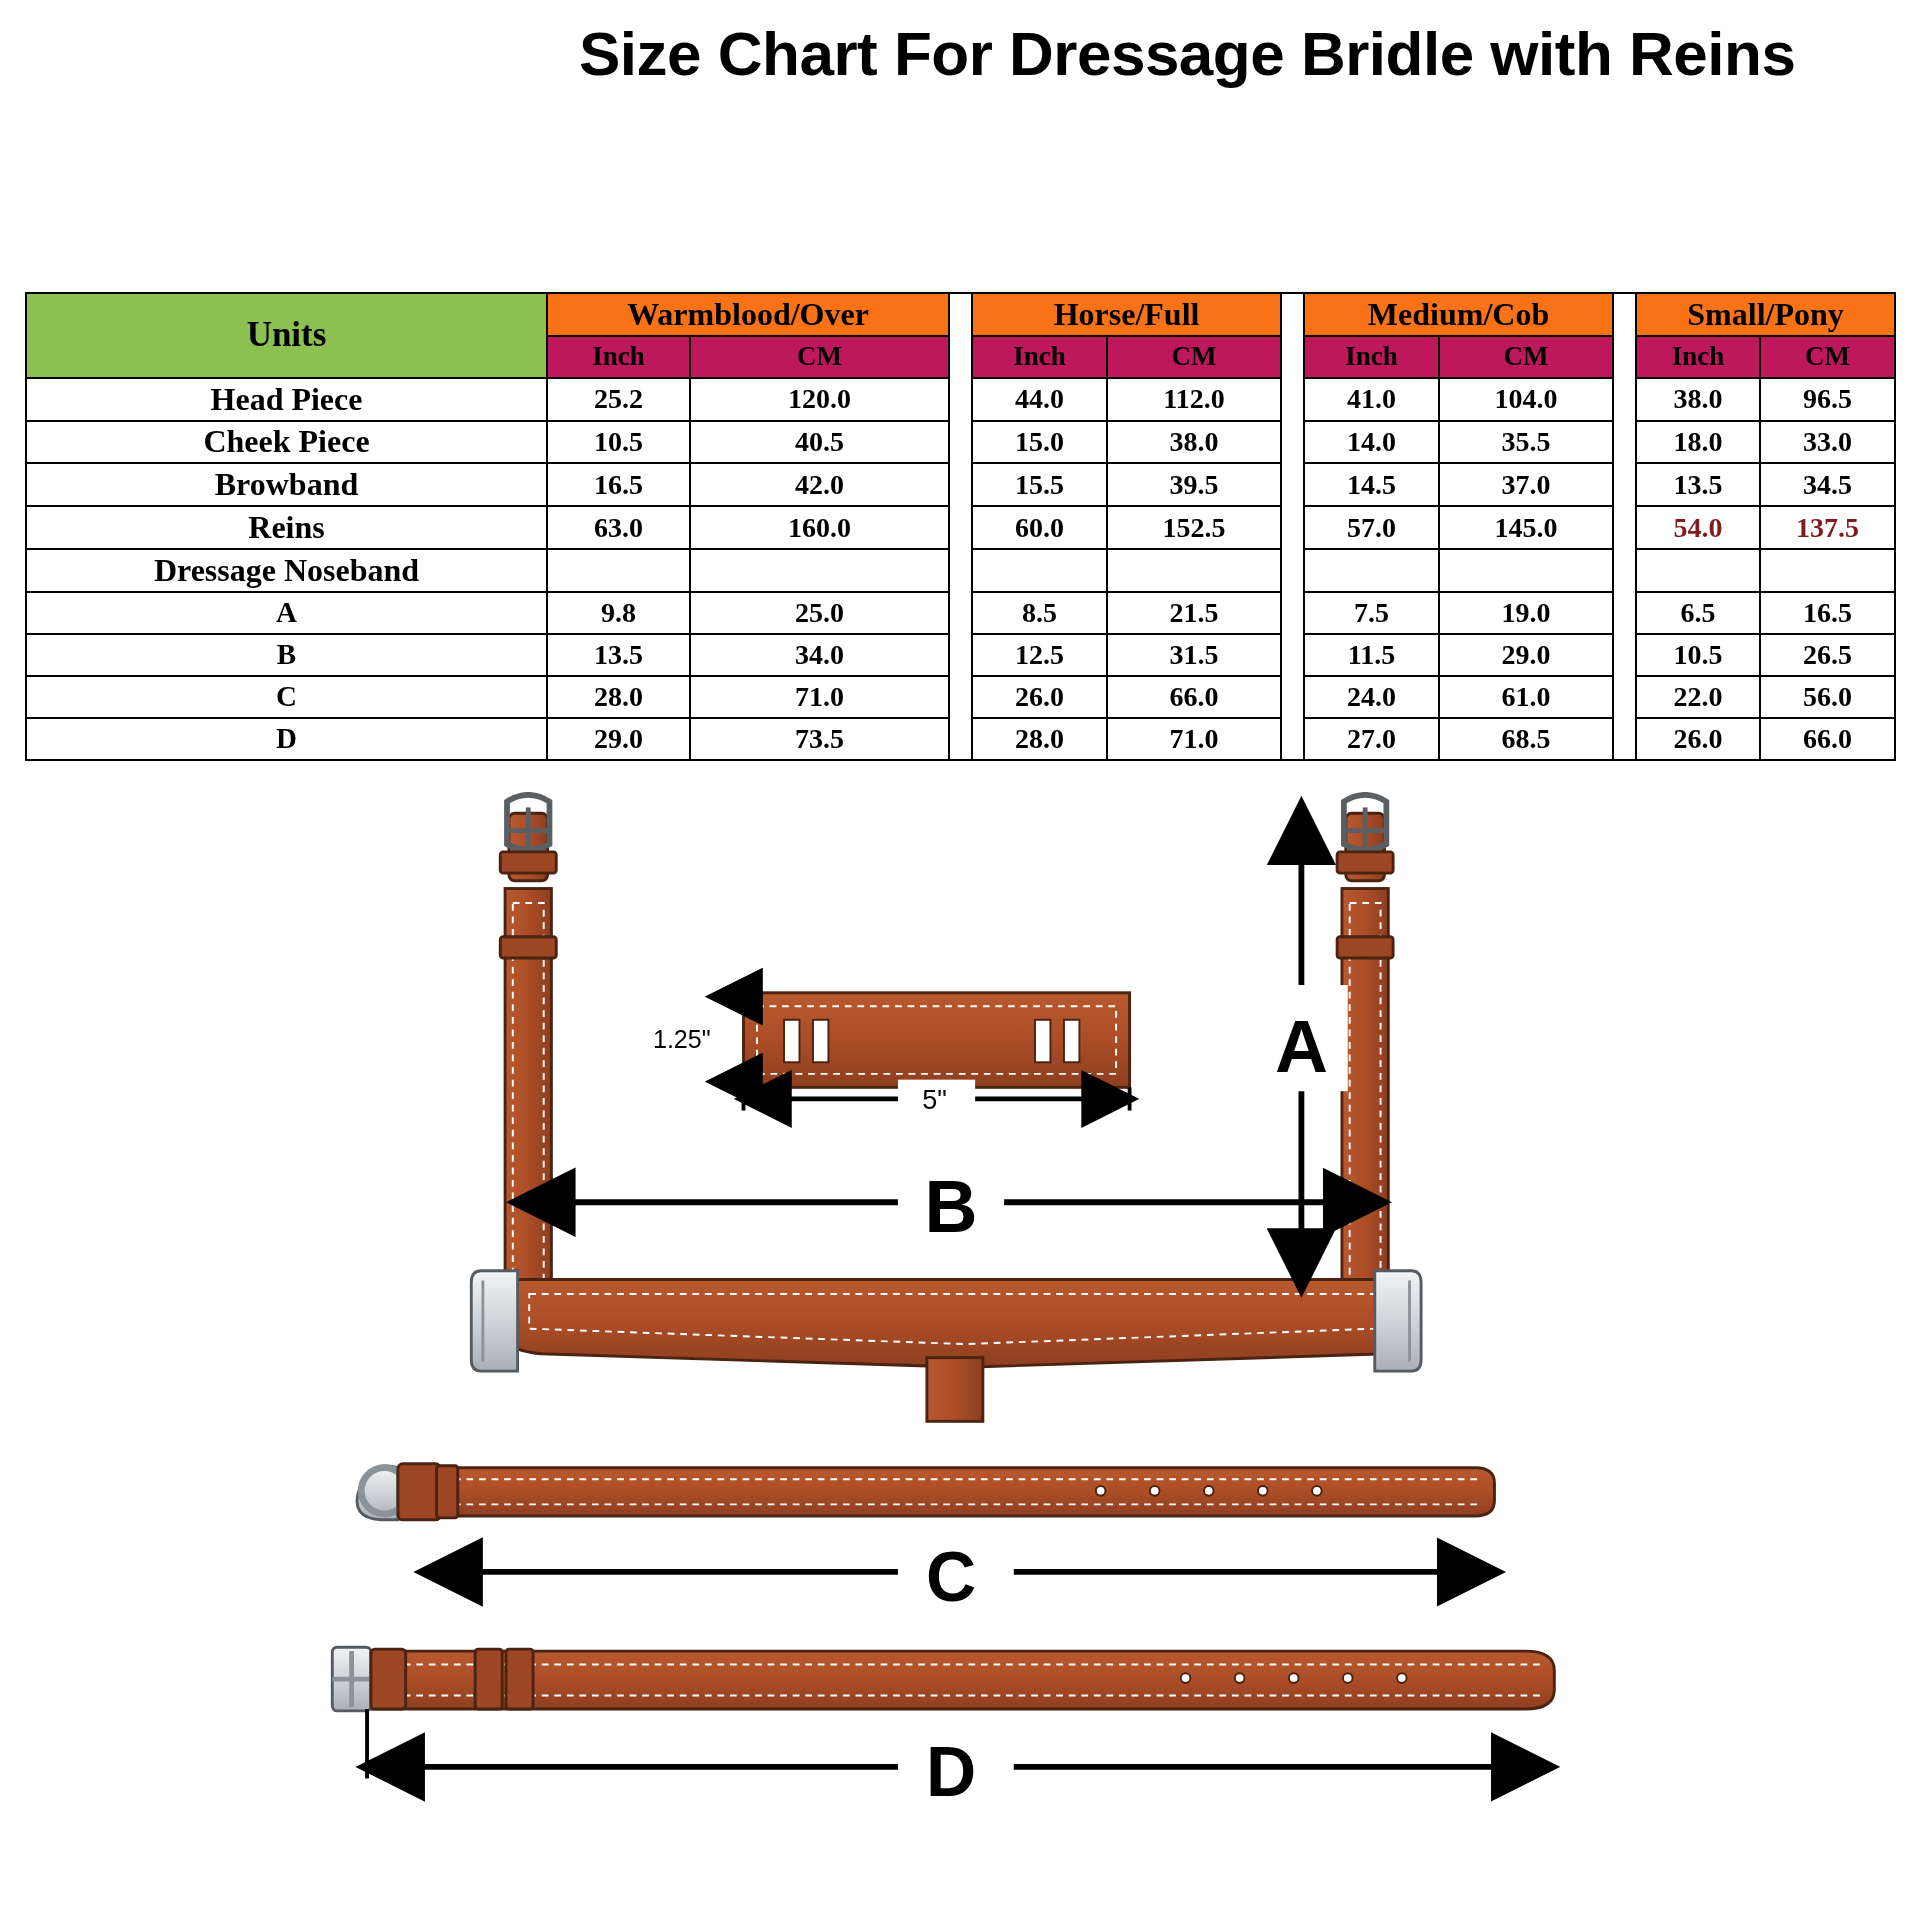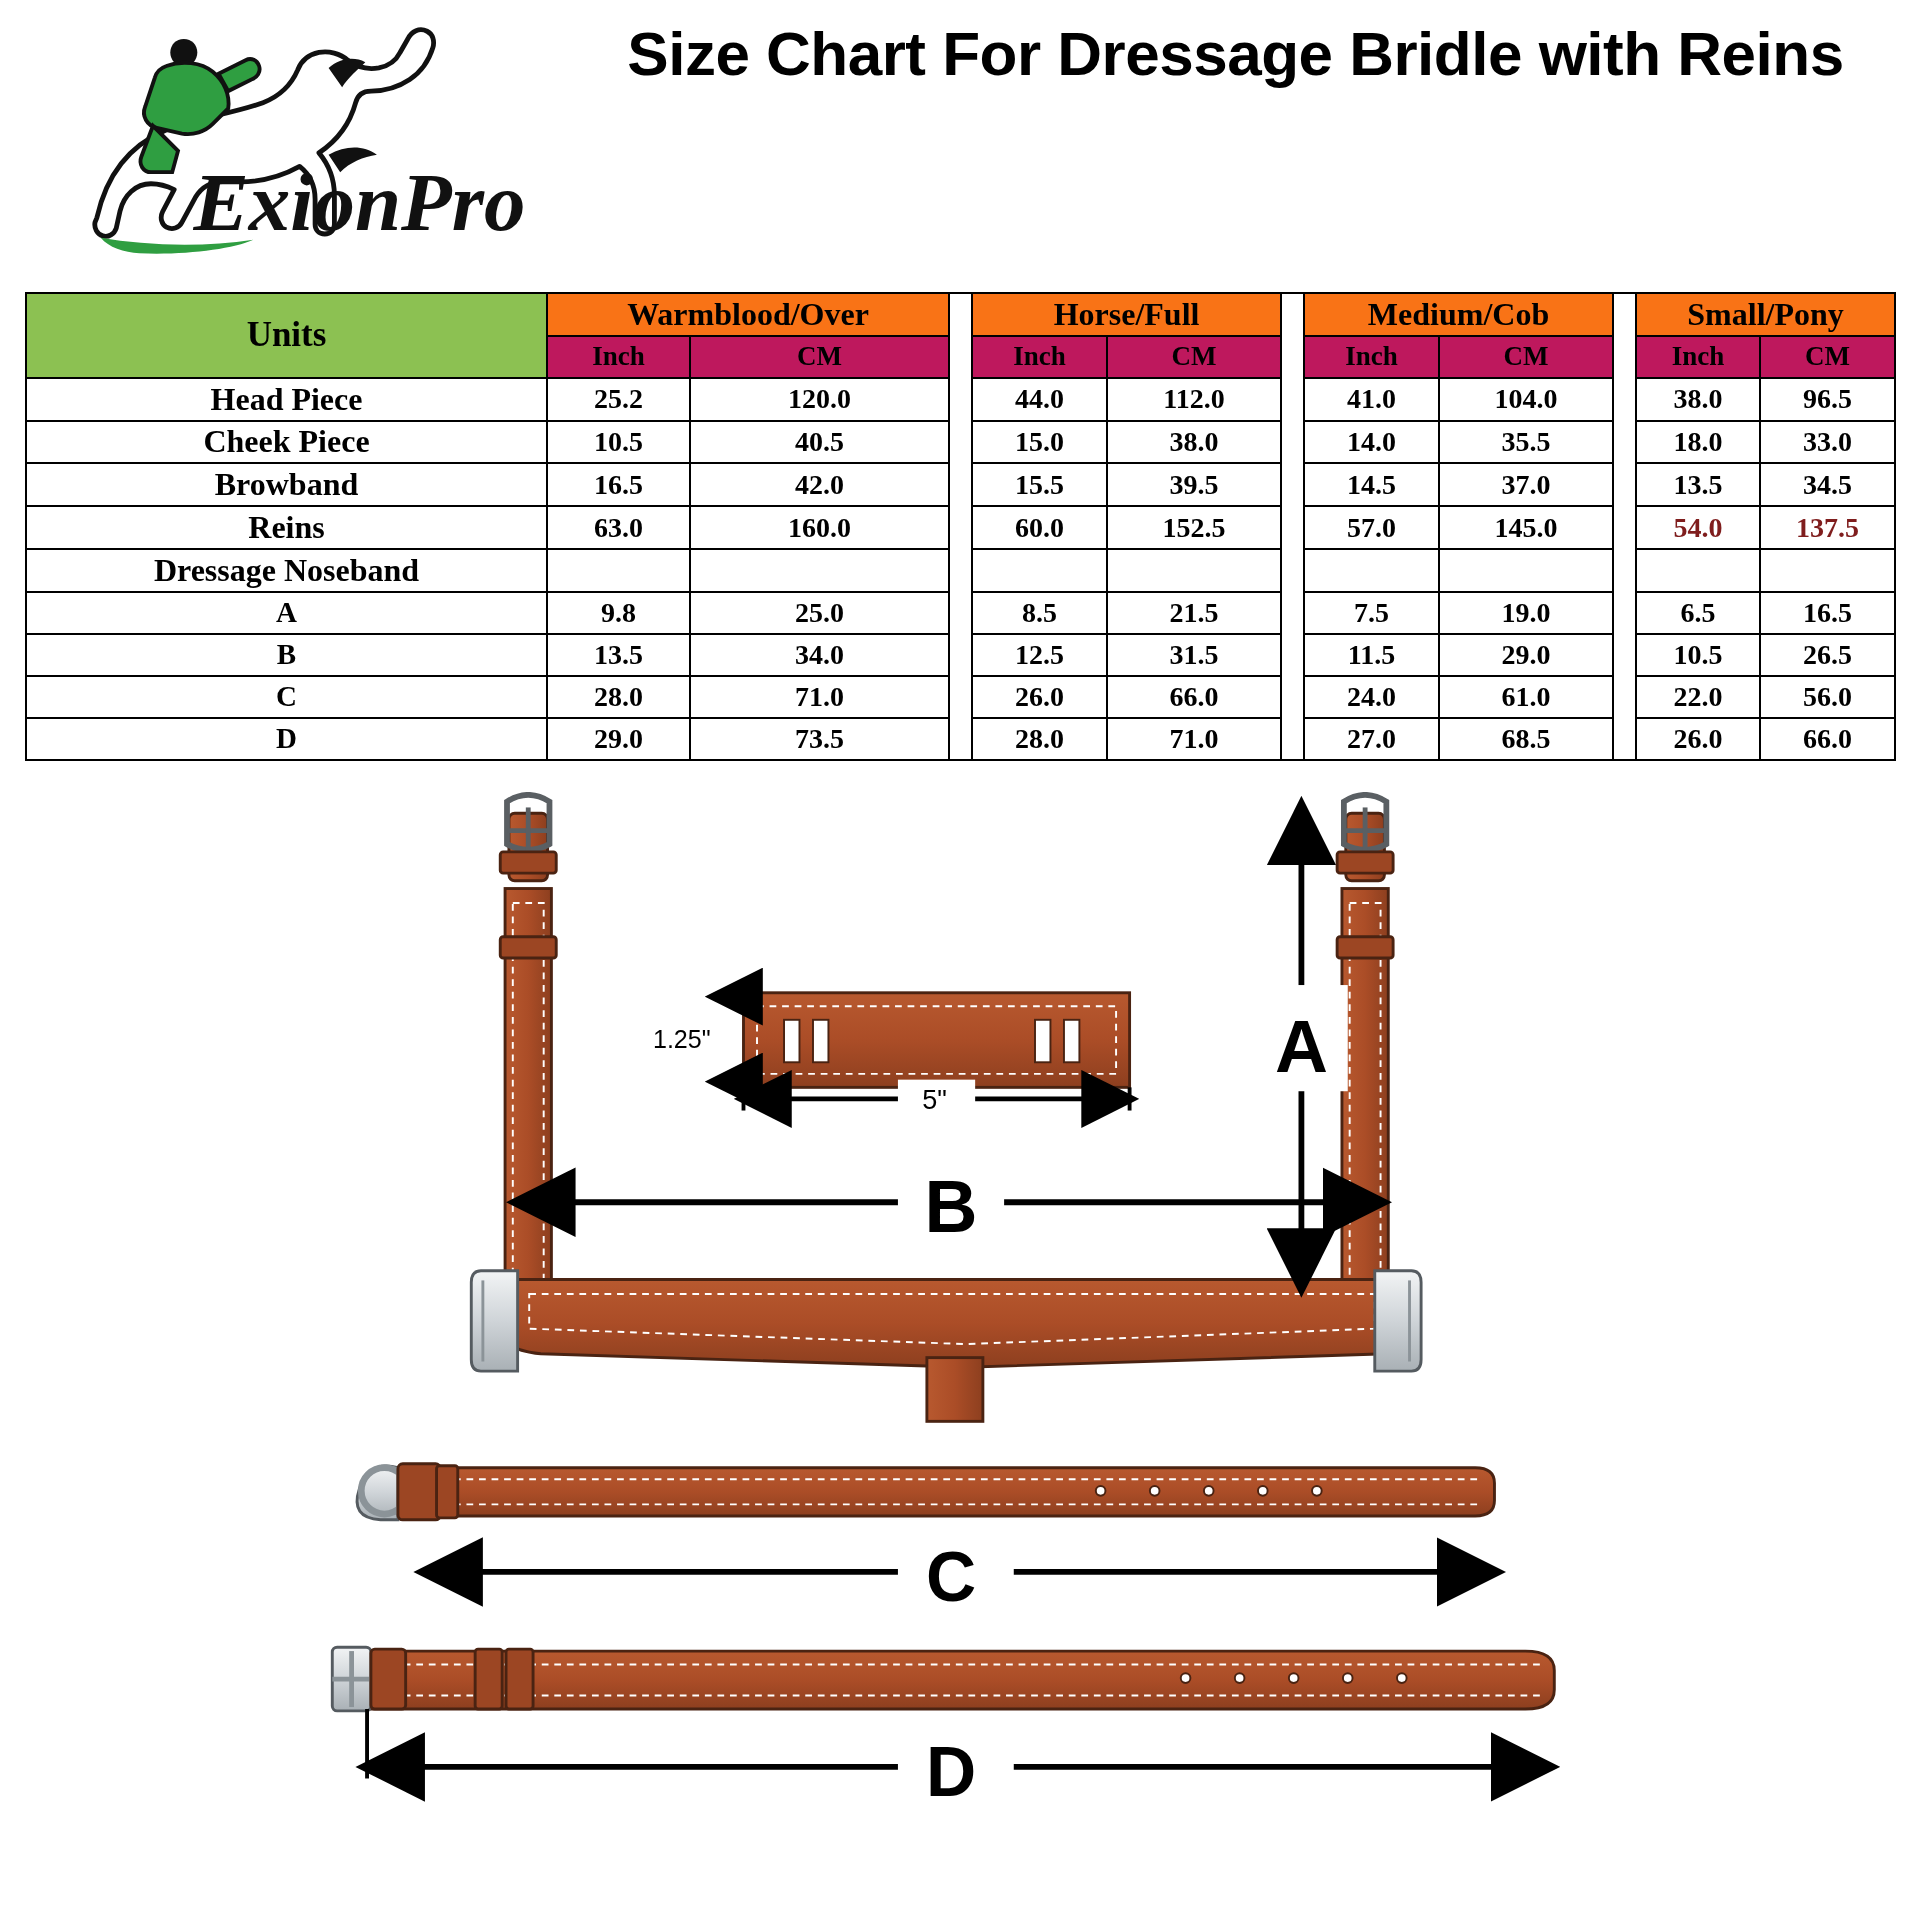--- a/index.html
+++ b/index.html
@@ -26,21 +26,20 @@
     left: 39px;
     top: 9.7px;
     width: 502px;
     height: 251px;
   }
   .title {
     position: absolute;
     left: 579px;
     top: 17.4px;
     width: 1313px;
-    text-align: center;
     font-family: "Liberation Sans", sans-serif;
     font-weight: bold;
     font-size: 62px;
     line-height: 1.18;
     letter-spacing: -0.5px;
   }
 
   
   .table-wrap {
     position: absolute;
@@ -107,53 +106,20 @@
     width: 1931px;
     height: 1139px;
   }
   .diagram svg { display: block; }
 </style>
 </head>
 <body>
 
 <div class="header">
 
-  <div class="logo">
-    <svg viewBox="0 0 520 260" width="502" height="251">
-
-      <g>
-
-        <path d="M60 215 C70 170 95 140 130 125 C160 112 200 108 232 96 C250 89 262 76 268 62
-                 C272 52 280 46 290 44 C300 42 312 45 320 52 C330 60 340 62 352 60
-                 C362 58 370 52 374 44 L382 30 C386 22 394 18 402 22 C408 25 410 32 408 39
-                 C404 52 396 64 384 72 C372 80 358 84 344 84 C336 84 330 88 328 96
-                 C322 118 308 136 290 148 C300 160 306 176 306 192 L306 222
-                 C306 228 302 232 296 232 C290 232 286 228 286 222 L286 196
-                 C286 182 280 170 270 162 C252 172 230 178 208 178 L190 178
-                 C178 178 168 184 162 194 L148 220 C145 226 138 228 132 225
-                 C127 222 125 215 128 209 L140 186 C132 182 124 180 116 180
-                 C100 180 88 192 84 208 L80 226 C78 232 72 236 66 234 C60 232 57 226 58 220 Z" fill="#ffffff" stroke="#111111" stroke-width="5" stroke-linejoin="round"></path>
-
-        <path d="M300 150 C318 140 336 140 350 150 C336 152 322 158 312 168 Z" fill="#111111"></path>
-
-        <path d="M300 60 C312 50 326 48 338 54 C330 62 320 70 314 80 Z" fill="#111111"></path>
-
-        <path d="M150 30 C158 30 164 36 164 44 C164 52 158 58 150 58 C142 58 136 52 136 44 C136 36 142 30 150 30 Z" fill="#111111"></path>
-        <path d="M132 58 C148 52 168 54 180 64 C192 74 198 88 196 102 L180 118
-                 C172 126 160 130 148 128 L122 122 C112 120 106 110 110 100 L120 70
-                 C122 63 126 60 132 58 Z" fill="#2f9e41" stroke="#111111" stroke-width="4"></path>
-        <path d="M118 120 L106 152 C103 160 108 168 116 168 L138 168 L144 146 Z" fill="#2f9e41" stroke="#111111" stroke-width="4"></path>
-        <path d="M186 66 L214 52 C220 49 226 52 228 58 C230 64 226 70 220 72 L196 84 Z" fill="#2f9e41" stroke="#111111" stroke-width="4"></path>
-
-        <path d="M64 236 C110 244 170 246 222 238 C200 248 150 254 104 252 C88 251 72 246 64 236 Z" fill="#2f9e41"></path>
-      </g>
-
-      <text x="160" y="228" font-family="Liberation Serif, serif" font-style="italic" font-weight="bold" font-size="86" fill="#111111">ExionPro</text>
-    </svg>
-  </div>
 
   <div class="title">Size Chart For Dressage Bridle with Reins</div>
 </div>
 
 <div class="table-wrap">
   <table class="size-chart">
     <colgroup>
       <col style="width:521px">
       <col style="width:143px">
         <col style="width:259px">

